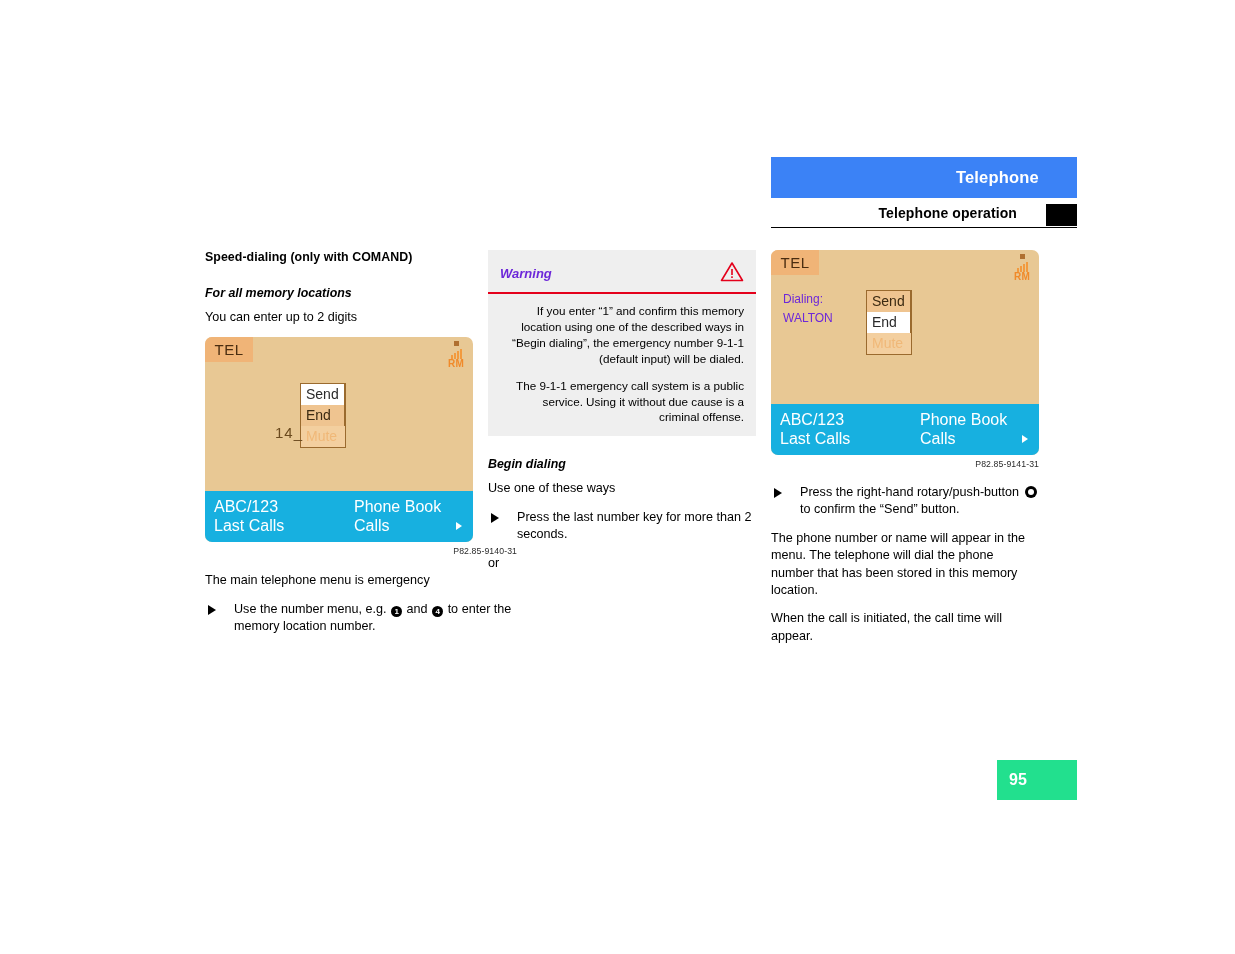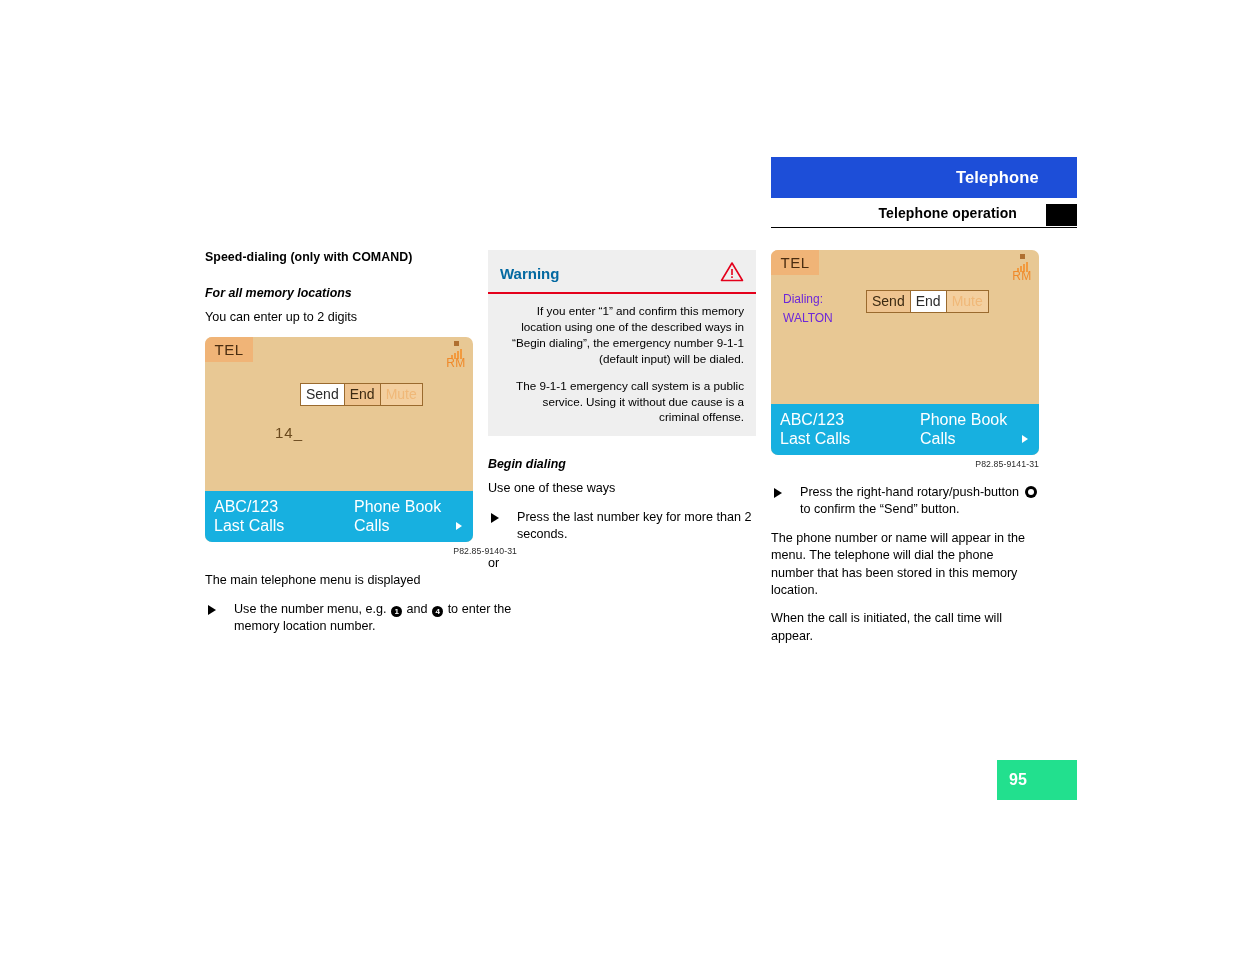--- a/index.html
+++ b/index.html
@@ -17,21 +17,21 @@
   }
 
   
   #header-block {
     position: absolute;
     left: 771px;
     top: 157px;
     width: 306px;
   }
   #header-bar {
-    background: #1d4ed8;
+    background: #3b82f6;
     height: 41px;
     display: flex;
     align-items: center;
     justify-content: flex-end;
     padding-right: 38px;
     box-sizing: border-box;
   }
   #header-title {
     color: #ffffff;
     font-size: 16.5px;
@@ -153,23 +153,24 @@
     width: 268px;
     box-sizing: border-box;
   }
   #warning-head {
     display: flex;
     align-items: center;
     justify-content: space-between;
     padding: 11px 12px 6px 12px;
   }
   #warning-title {
-    color: #0369a1;
-    font-size: 15px;
-    font-weight: bold;
+    color: #6d28d9;
+    font-size: 13px;
+    font-weight: bold;
+    font-style: italic;
   }
   #warning-rule {
     height: 2px;
     background: #e4001b;
     margin: 0 0 0 0;
   }
   #warning-body {
     padding: 9px 12px 11px 12px;
     text-align: right;
   }
@@ -223,31 +224,32 @@
   .sig-bars i:nth-child(1) { height: 4px; }
   .sig-bars i:nth-child(2) { height: 6px; }
   .sig-bars i:nth-child(3) { height: 8px; }
   .sig-bars i:nth-child(4) { height: 10px; }
   .sig-dot {
     width: 5px; height: 5px;
     background: #b07030;
     margin: 0 auto 1px auto;
   }
   .sig-rm {
-    font-size: 12px;
-    font-weight: normal;
+    font-size: 10px;
+    font-weight: bold;
     color: #f08a2a;
     line-height: 9px;
     letter-spacing: 0.3px;
   }
   .lcd-btnrow {
     position: absolute;
     display: flex;
     border: 1px solid #9a6a2e;
     box-sizing: border-box;
+    flex-direction: column;
   }
   .lcd-btn {
     font-size: 14px;
     padding: 1px 5px 2px 5px;
     border-right: 1px solid #9a6a2e;
     box-sizing: border-box;
     line-height: 18px;
     white-space: nowrap;
   }
   .lcd-btn:last-child { border-right: none; }
@@ -379,21 +381,21 @@
       </div>
       <div class="lcd-bluerow">
         <span>Last Calls</span>
         <span class="r">Calls</span>
         <span class="blue-arrow"></span>
       </div>
     </div>
   </div>
   <div class="figcap">P82.85-9140-31</div>
 
-  <p class="body" style="margin-top:16px;">The main telephone menu is displayed</p>
+  <p class="body" style="margin-top:16px;">The main telephone menu is emergency</p>
 
   <div class="bullet-row">
     <span class="tri"></span>
     <span>Use the number menu, e.g.</span>
     <span class="keycap">1</span>
     <span>and</span>
     <span class="keycap">4</span>
     <span>to enter the memory location number.</span>
   </div>
 </div>

